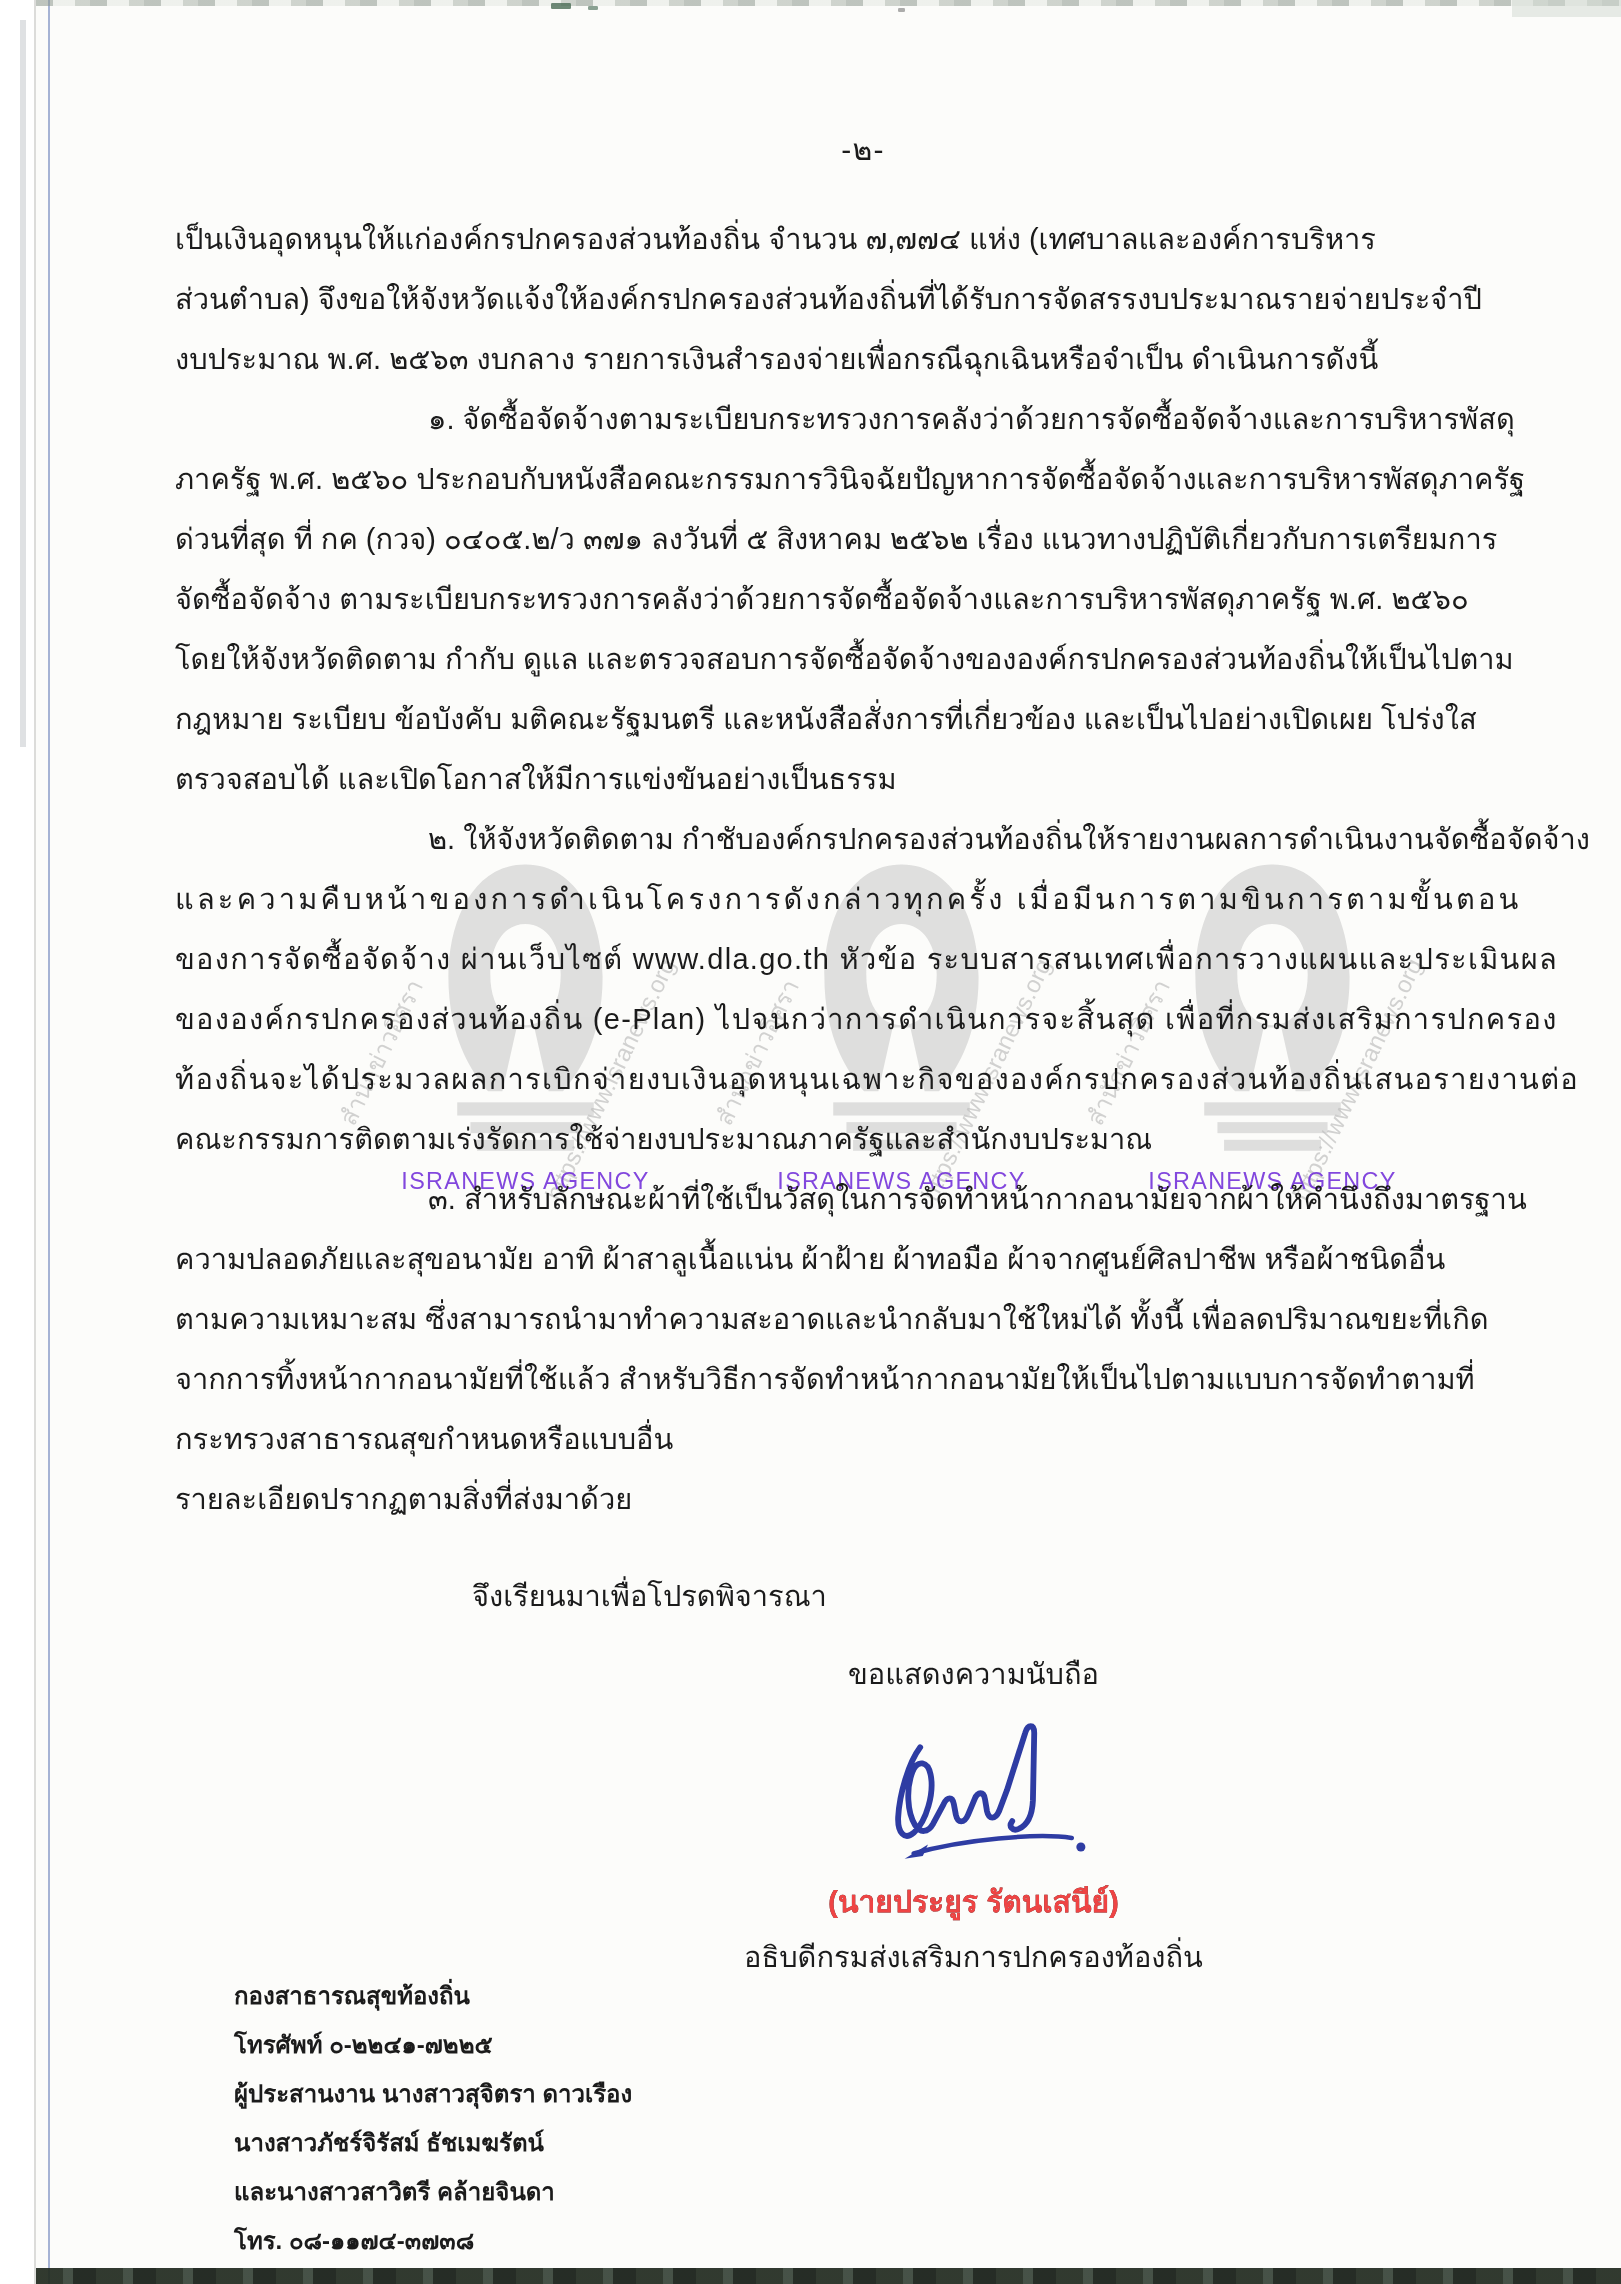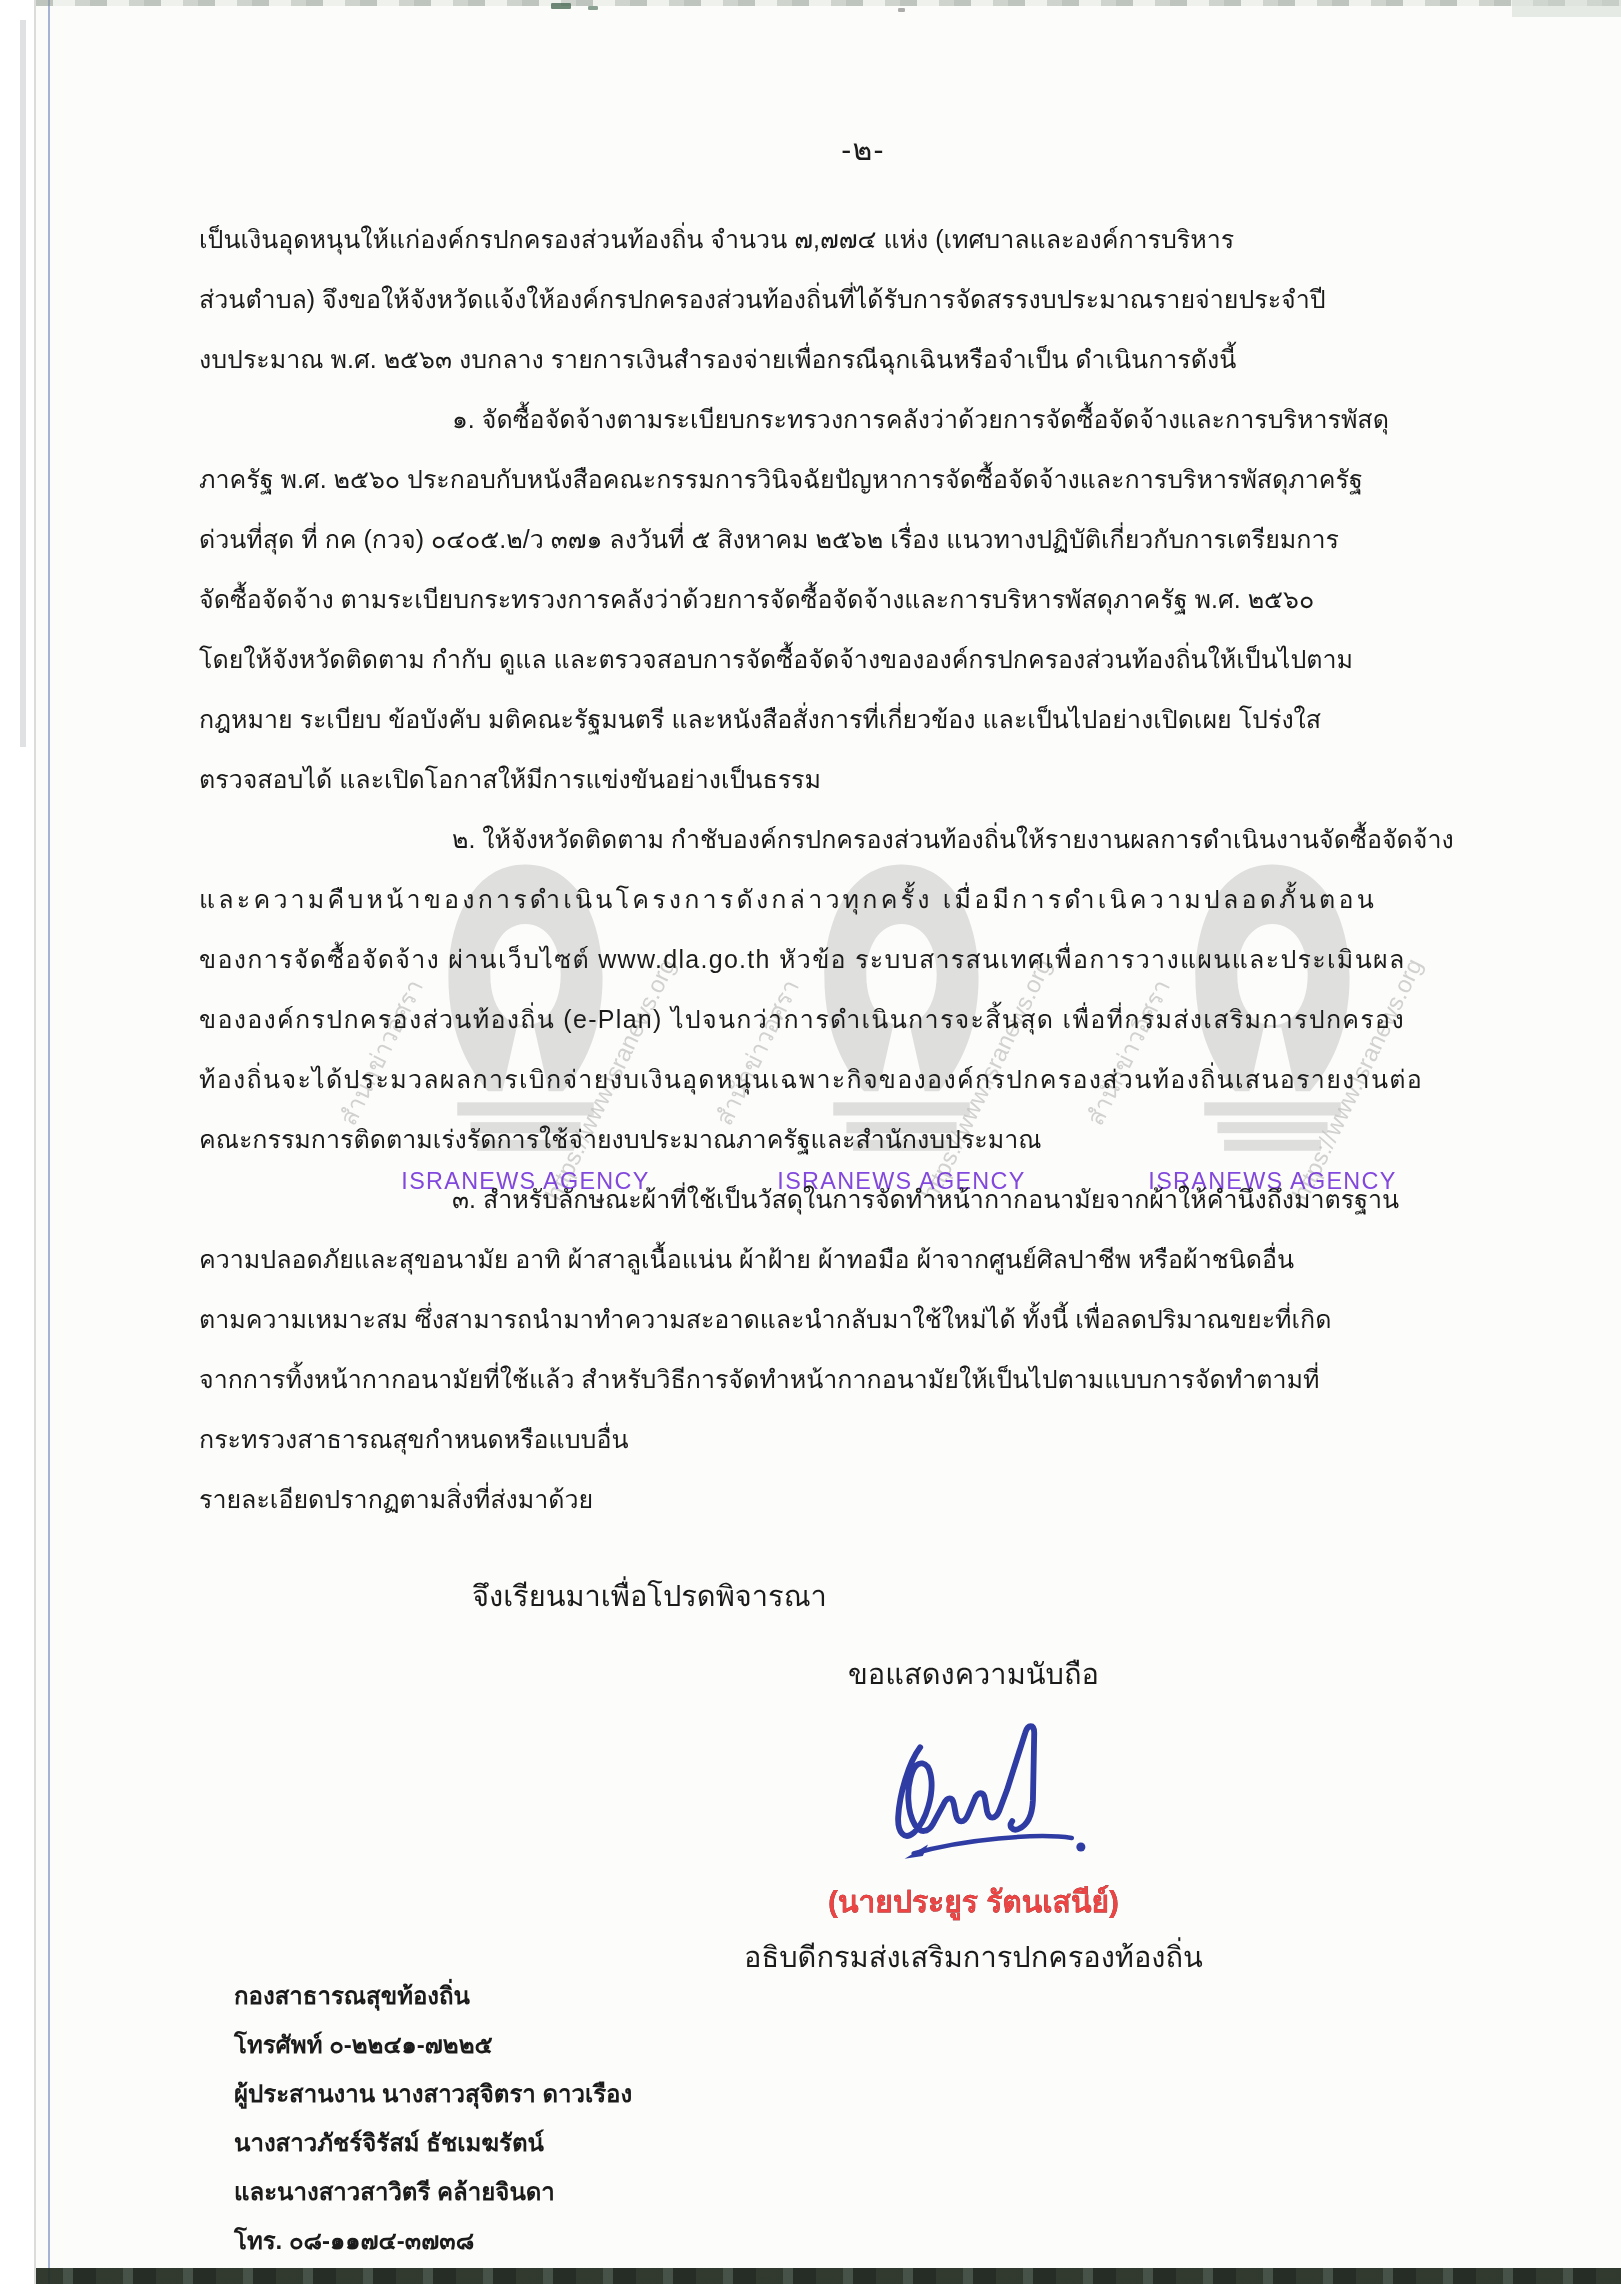--- a/index.html
+++ b/index.html
@@ -15,21 +15,21 @@
     background:repeating-linear-gradient(90deg,#8c978d 0 17px,#e4e8e2 17px 39px,#aab3a9 39px 54px);}
   .corner-speckle{position:absolute;right:0;top:0;width:110px;height:17px;background:#cfd8cf;opacity:.5;}
   .speck{position:absolute;border-radius:1.3px;}
   .bottom-strip{position:absolute;left:36px;right:0;top:2268px;height:15.6px;opacity:.93;
     background:repeating-linear-gradient(90deg,#222b20 0 27px,#39453a 27px 37px,#161d16 37px 60px);}
   
   .pagenum{position:absolute;top:126px;left:798px;width:130px;text-align:center;
     font-size:30px;letter-spacing:1.3px;}
   
   .body-text{position:absolute;top:209px;left:175px;width:1356px;z-index:3;}
-  .bline{height:60px;line-height:60px;font-size:25px;white-space:nowrap;margin-left:24px;}
+  .bline{height:60px;line-height:60px;font-size:29px;white-space:nowrap;}
   .bline.indent{padding-left:253px;}
   .bline.track{letter-spacing:3.2px;}
   .bline.track2{letter-spacing:1.3px;}
   .closing{position:absolute;top:1573px;left:428px;font-size:29px;z-index:3;margin-left:44px;}
   .salute{position:absolute;top:1651px;left:714px;width:519px;text-align:center;font-size:29px;z-index:3;}
   .signer-name{position:absolute;top:1878px;left:688px;width:571px;text-align:center;font-size:30px;
     font-weight:700;color:#ef4444;text-shadow:0 0 0.6px #333;z-index:3;}
   .signer-title{position:absolute;top:1934px;left:688px;width:571px;text-align:center;font-size:29px;z-index:3;}
   
   .footer{position:absolute;top:1971px;left:234px;z-index:3;}
@@ -116,21 +116,21 @@
     <div class="bline">ส่วนตำบล) จึงขอให้จังหวัดแจ้งให้องค์กรปกครองส่วนท้องถิ่นที่ได้รับการจัดสรรงบประมาณรายจ่ายประจำปี</div>
     <div class="bline">งบประมาณ พ.ศ. ๒๕๖๓ งบกลาง รายการเงินสำรองจ่ายเพื่อกรณีฉุกเฉินหรือจำเป็น ดำเนินการดังนี้</div>
     <div class="bline indent">๑. จัดซื้อจัดจ้างตามระเบียบกระทรวงการคลังว่าด้วยการจัดซื้อจัดจ้างและการบริหารพัสดุ</div>
     <div class="bline">ภาครัฐ พ.ศ. ๒๕๖๐ ประกอบกับหนังสือคณะกรรมการวินิจฉัยปัญหาการจัดซื้อจัดจ้างและการบริหารพัสดุภาครัฐ</div>
     <div class="bline">ด่วนที่สุด ที่ กค (กวจ) ๐๔๐๕.๒/ว ๓๗๑ ลงวันที่ ๕ สิงหาคม ๒๕๖๒ เรื่อง แนวทางปฏิบัติเกี่ยวกับการเตรียมการ</div>
     <div class="bline">จัดซื้อจัดจ้าง ตามระเบียบกระทรวงการคลังว่าด้วยการจัดซื้อจัดจ้างและการบริหารพัสดุภาครัฐ พ.ศ. ๒๕๖๐</div>
     <div class="bline">โดยให้จังหวัดติดตาม กำกับ ดูแล และตรวจสอบการจัดซื้อจัดจ้างขององค์กรปกครองส่วนท้องถิ่นให้เป็นไปตาม</div>
     <div class="bline">กฎหมาย ระเบียบ ข้อบังคับ มติคณะรัฐมนตรี และหนังสือสั่งการที่เกี่ยวข้อง และเป็นไปอย่างเปิดเผย โปร่งใส</div>
     <div class="bline">ตรวจสอบได้ และเปิดโอกาสให้มีการแข่งขันอย่างเป็นธรรม</div>
     <div class="bline indent">๒. ให้จังหวัดติดตาม กำชับองค์กรปกครองส่วนท้องถิ่นให้รายงานผลการดำเนินงานจัดซื้อจัดจ้าง</div>
-    <div class="bline track">และความคืบหน้าของการดำเนินโครงการดังกล่าวทุกครั้ง เมื่อมีการดำเนิความปลอดภั้นตอน</div>
+    <div class="bline track">และความคืบหน้าของการดำเนินโครงการดังกล่าวทุกครั้ง เมื่อมีนการตามขินการตามขั้นตอน</div>
     <div class="bline track2">ของการจัดซื้อจัดจ้าง ผ่านเว็บไซต์ www.dla.go.th หัวข้อ ระบบสารสนเทศเพื่อการวางแผนและประเมินผล</div>
     <div class="bline track2">ขององค์กรปกครองส่วนท้องถิ่น (e-Plan) ไปจนกว่าการดำเนินการจะสิ้นสุด เพื่อที่กรมส่งเสริมการปกครอง</div>
     <div class="bline track2">ท้องถิ่นจะได้ประมวลผลการเบิกจ่ายงบเงินอุดหนุนเฉพาะกิจขององค์กรปกครองส่วนท้องถิ่นเสนอรายงานต่อ</div>
     <div class="bline">คณะกรรมการติดตามเร่งรัดการใช้จ่ายงบประมาณภาครัฐและสำนักงบประมาณ</div>
     <div class="bline indent">๓. สำหรับลักษณะผ้าที่ใช้เป็นวัสดุในการจัดทำหน้ากากอนามัยจากผ้าให้คำนึงถึงมาตรฐาน</div>
     <div class="bline">ความปลอดภัยและสุขอนามัย อาทิ ผ้าสาลูเนื้อแน่น ผ้าฝ้าย ผ้าทอมือ ผ้าจากศูนย์ศิลปาชีพ หรือผ้าชนิดอื่น</div>
     <div class="bline">ตามความเหมาะสม ซึ่งสามารถนำมาทำความสะอาดและนำกลับมาใช้ใหม่ได้ ทั้งนี้ เพื่อลดปริมาณขยะที่เกิด</div>
     <div class="bline">จากการทิ้งหน้ากากอนามัยที่ใช้แล้ว สำหรับวิธีการจัดทำหน้ากากอนามัยให้เป็นไปตามแบบการจัดทำตามที่</div>
     <div class="bline">กระทรวงสาธารณสุขกำหนดหรือแบบอื่น</div>
     <div class="bline">รายละเอียดปรากฏตามสิ่งที่ส่งมาด้วย</div>

